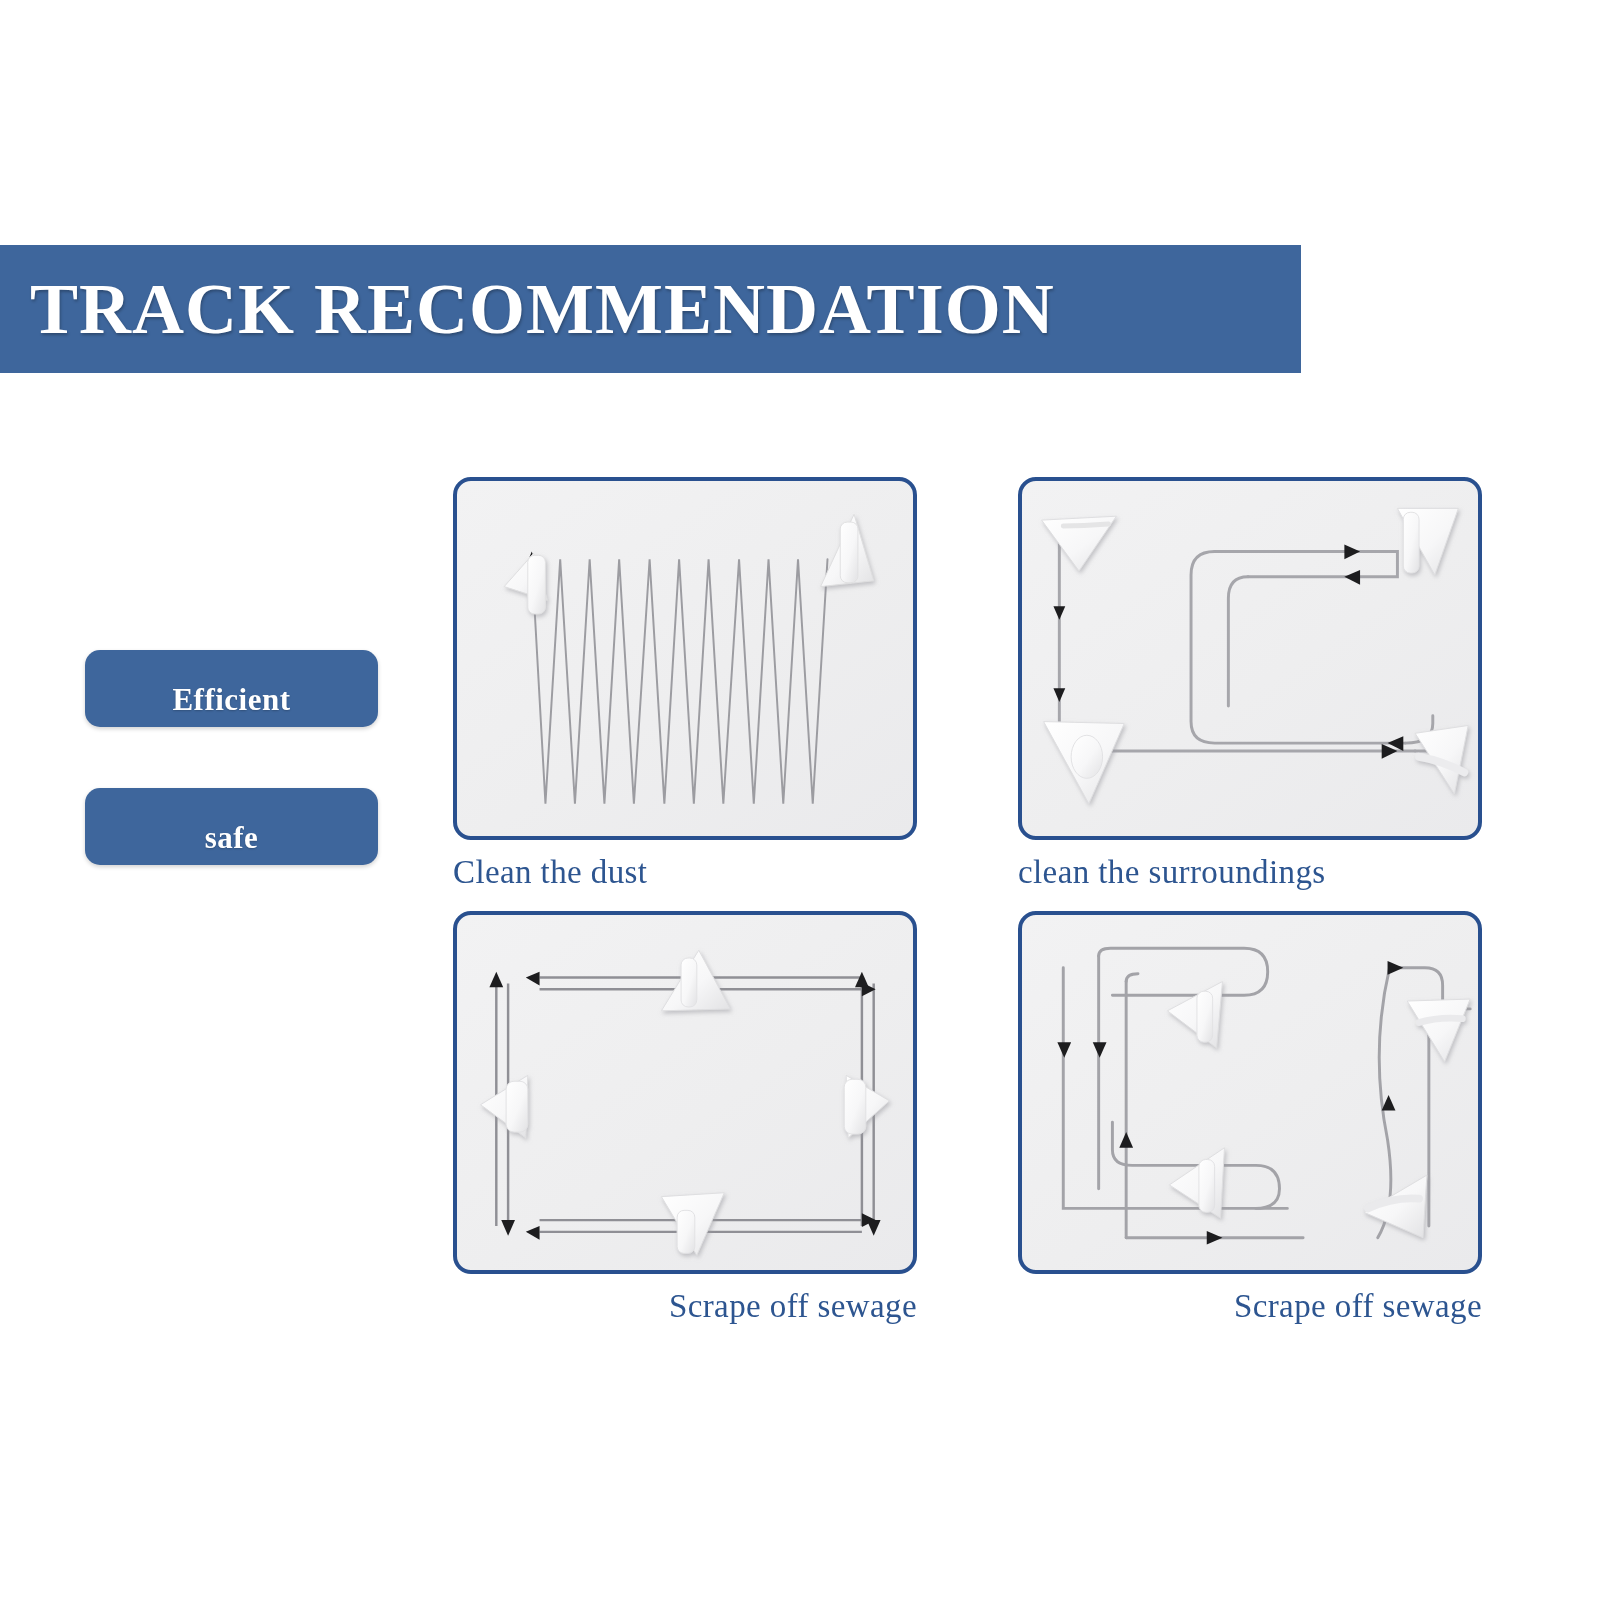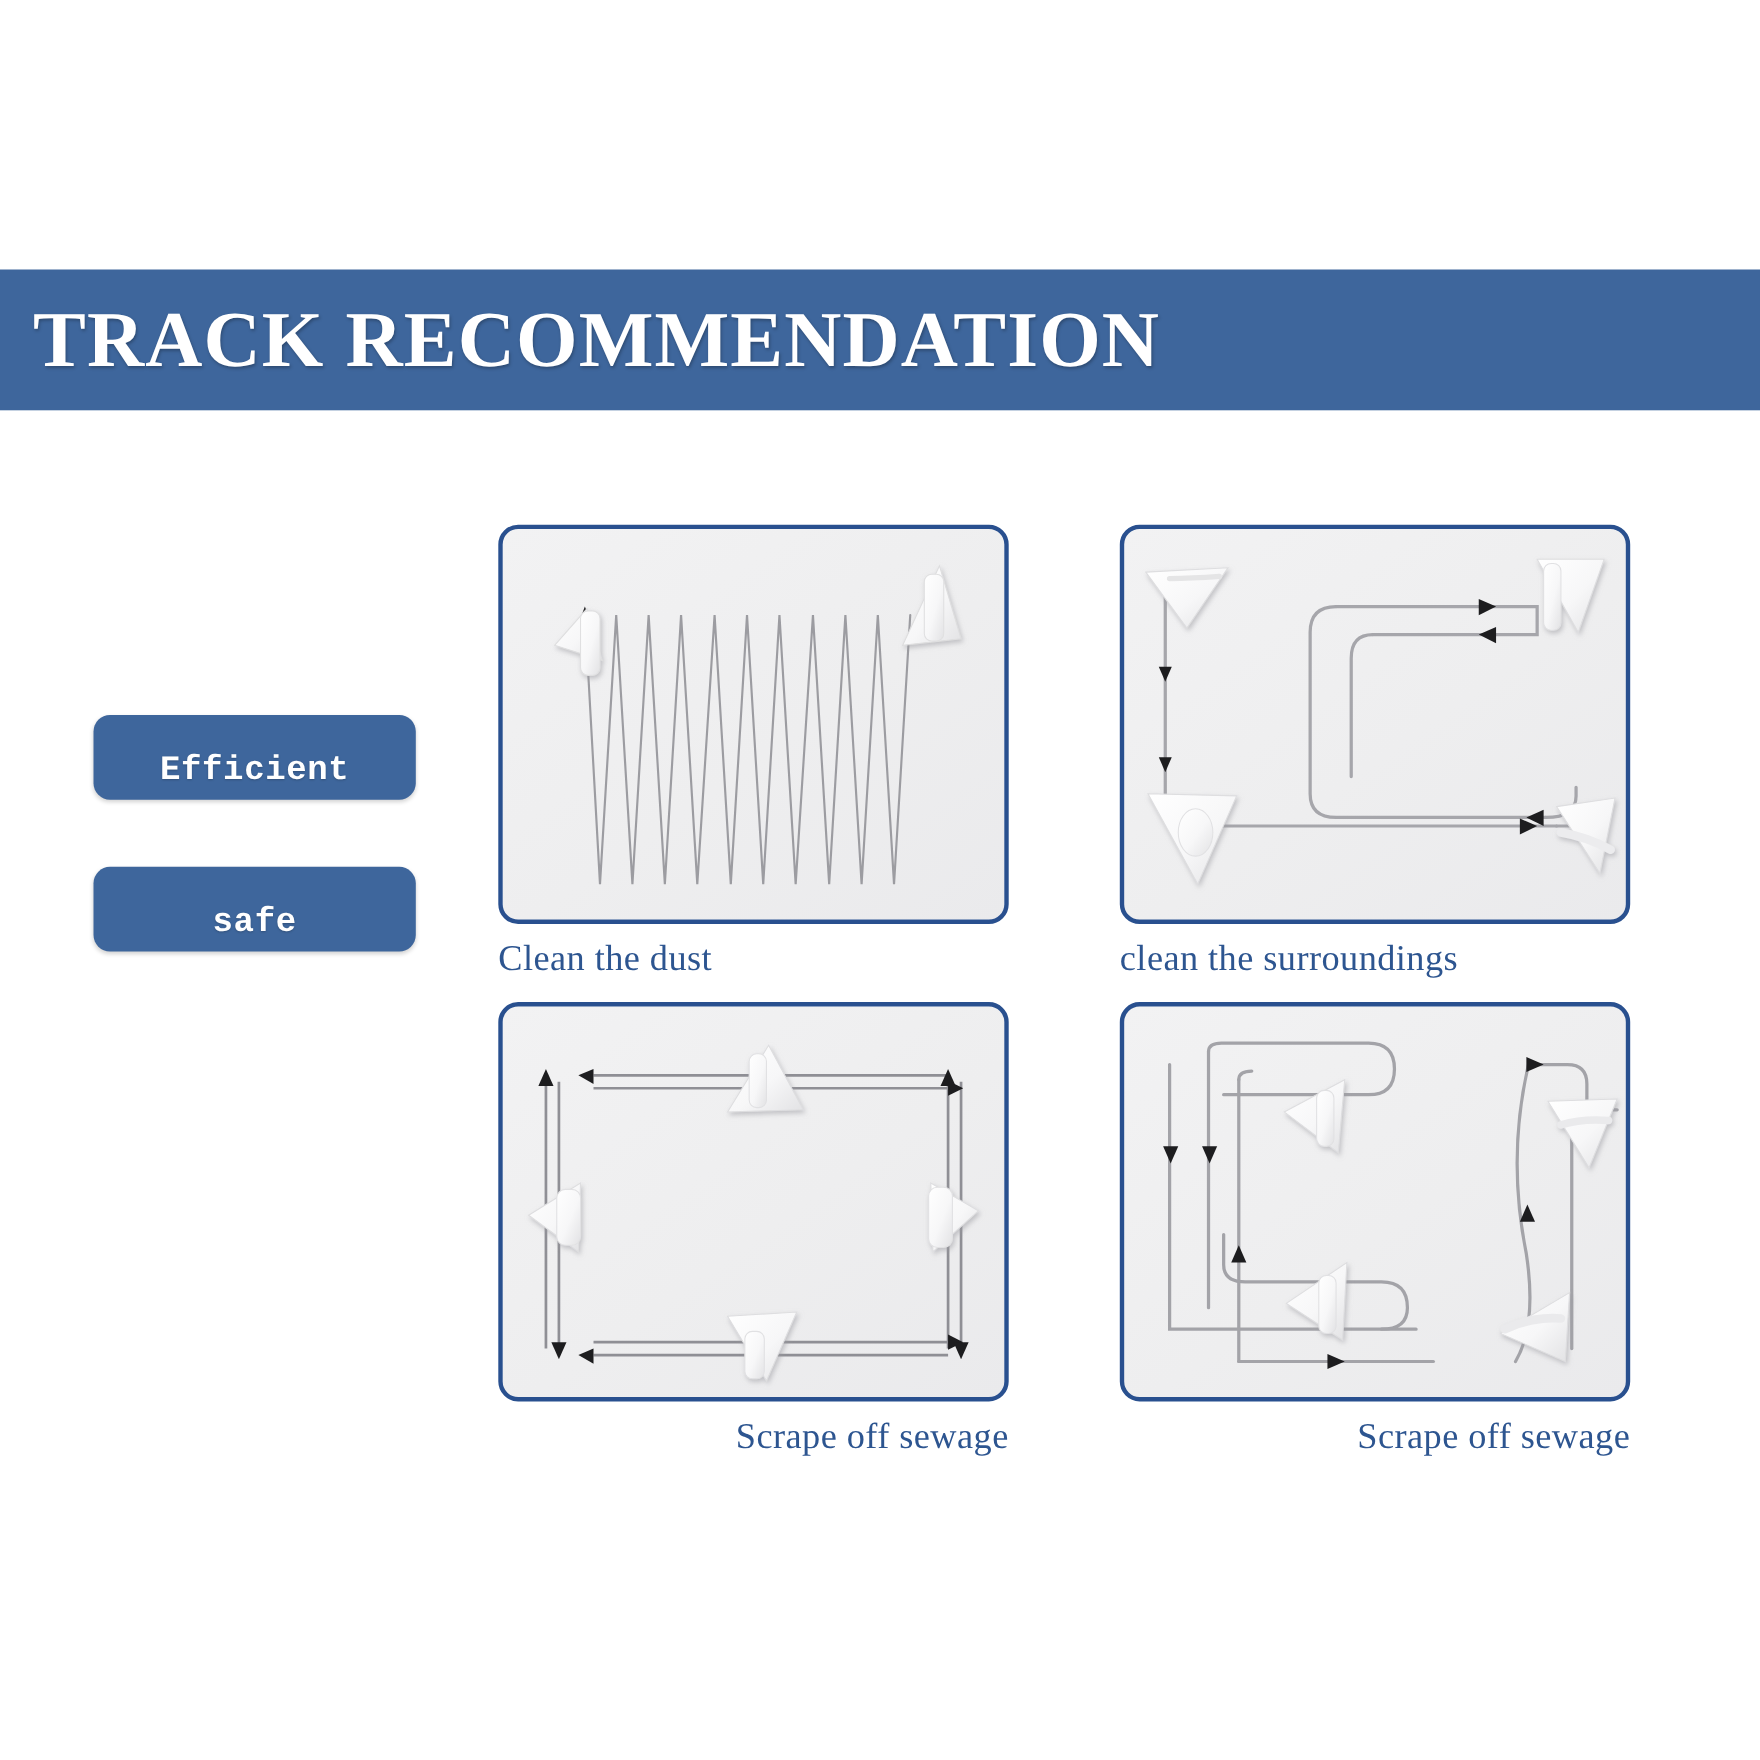--- a/index.html
+++ b/index.html
@@ -7,21 +7,21 @@
     width:1600px;height:1600px;
     background:#ffffff;
     font-family:"Liberation Serif", serif;
     overflow:hidden;
     position:relative;
   }
   
   #header-banner{
     position:absolute;
     left:0;top:245px;
-    width:1600px;height:128px;
+    width:1301px;height:128px;
     background:#3e669c;
     box-sizing:border-box;
   }
   #page-title{
     position:absolute;
     left:30px;top:50%;
     transform:translateY(-50%);
     color:#ffffff;
     font-family:"Liberation Serif", serif;
     font-size:72px;
@@ -43,21 +43,21 @@
     border-radius:15px;
     margin-bottom:61px;
     display:flex;
     align-items:center;
     justify-content:center;
     box-shadow:0 2px 4px rgba(0,0,0,.18);
   }
   .feature-pill:last-child{margin-bottom:0;}
   .feature-pill-label{
     color:#ffffff;
-    font-family:Liberation Mono, monospace;
+    font-family:Liberation Serif, serif;
     font-size:31px;
     font-weight:bold;
     letter-spacing:.5px;
     text-shadow:0 1px 2px rgba(0,0,0,.22);
     margin-top:23px;
   }
 
   
   #diagram-grid{
     position:absolute;

